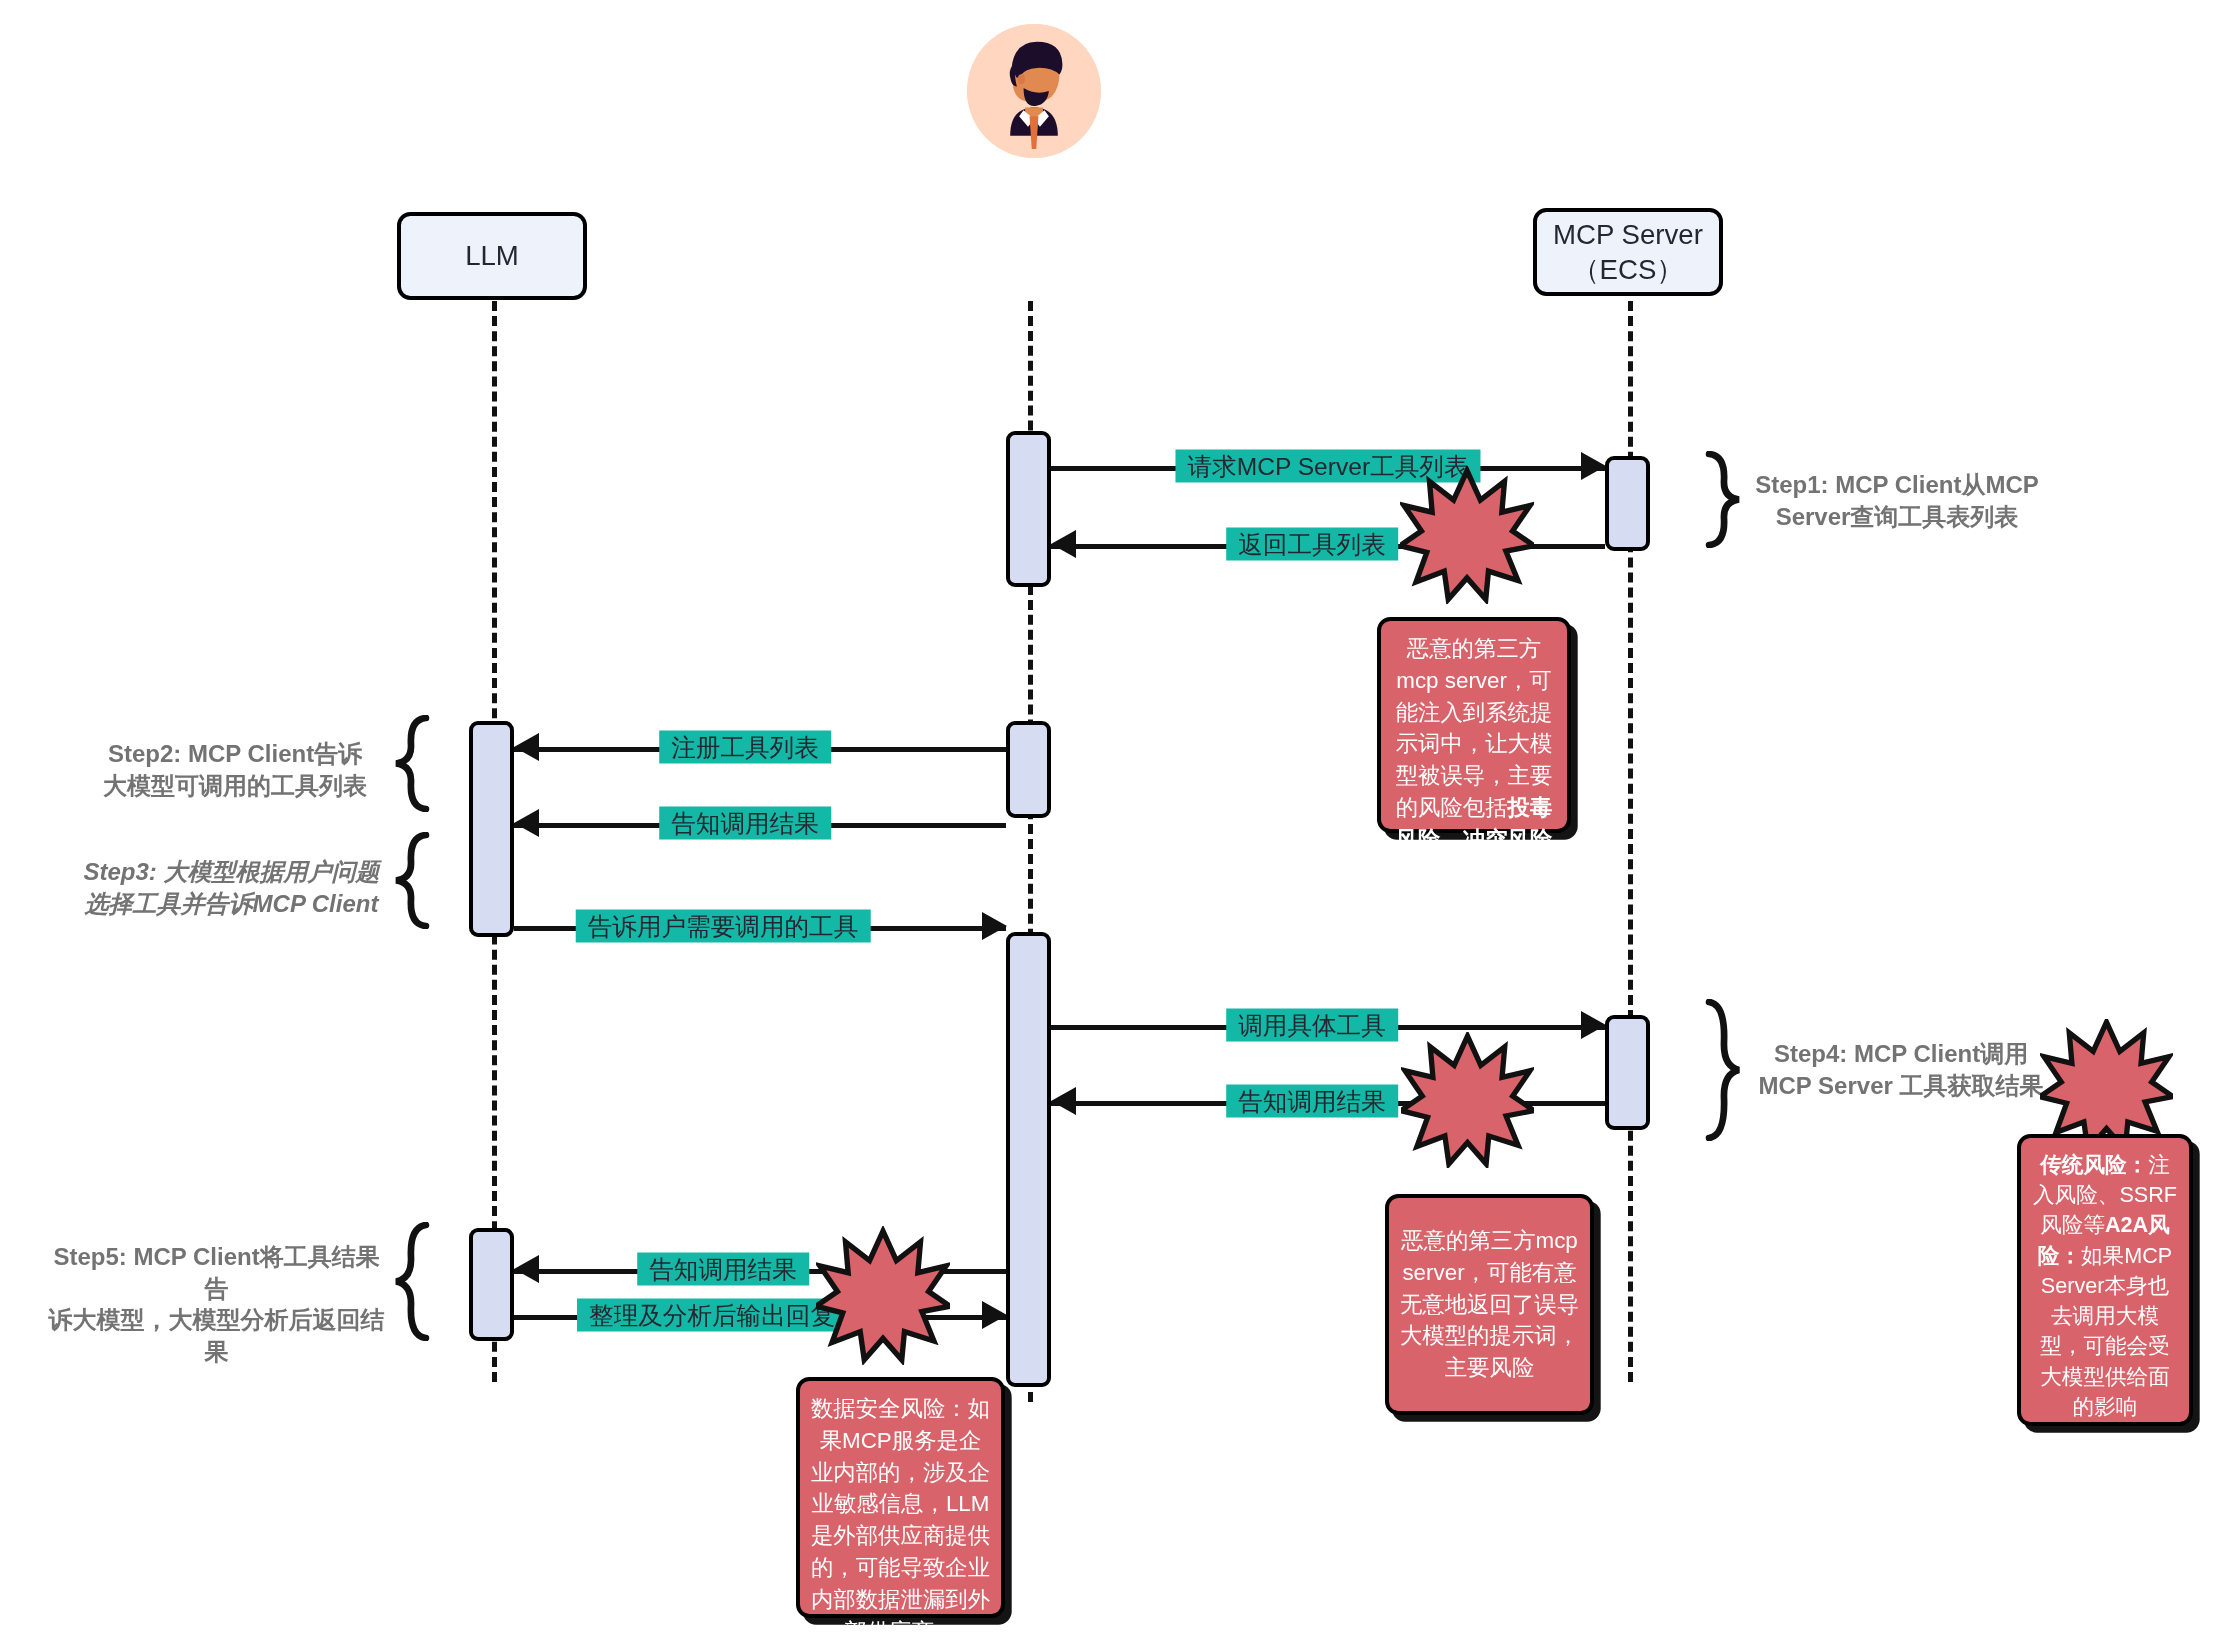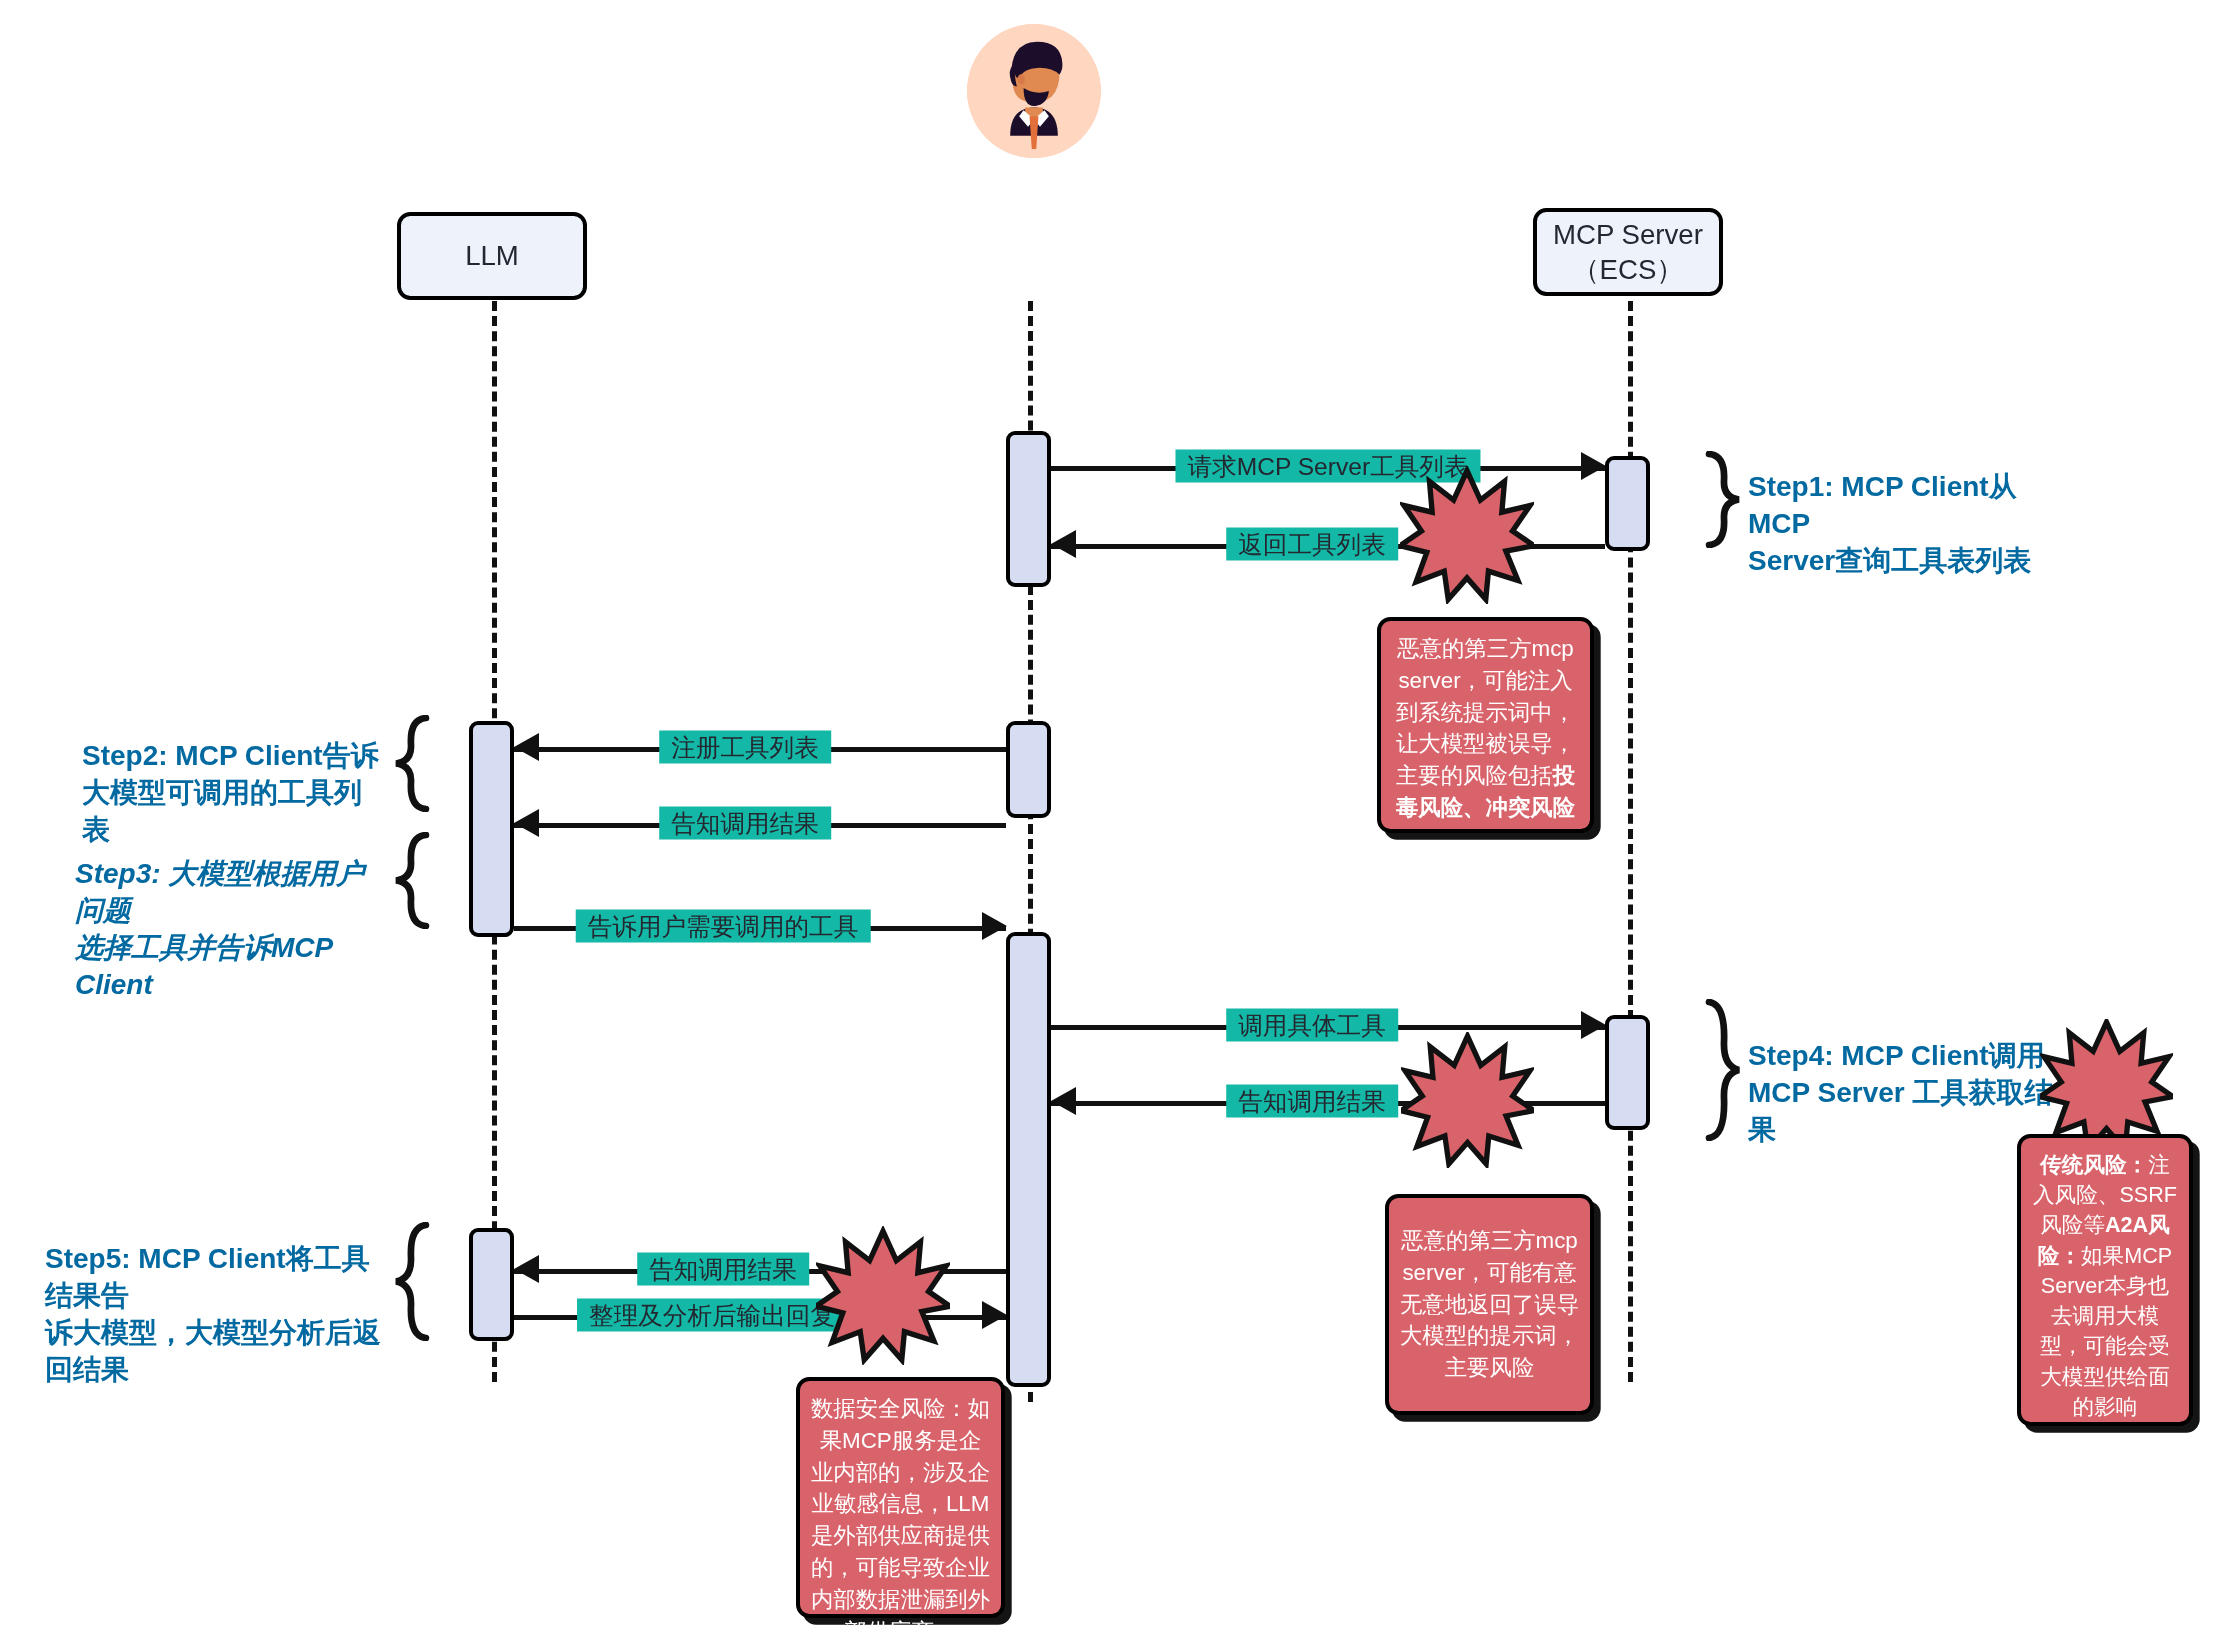--- a/index.html
+++ b/index.html
@@ -26,22 +26,22 @@
   .arrowhead{position:absolute;width:0;height:0;}
   .arrow-r{border-top:14px solid transparent;border-bottom:14px solid transparent;
            border-left:25px solid #111;}
   .arrow-l{border-top:14px solid transparent;border-bottom:14px solid transparent;
            border-right:25px solid #111;}
   .msg-label{position:absolute;background:#14b8a6;padding:0 12px;
              font-size:24.6px;color:#232730;white-space:nowrap;
              transform:translate(-50%,-50%);text-align:center;}
 
   
-  .step-note{position:absolute;font-size:28px;font-weight:bold;color:#0369a1;
-             line-height:1.32;text-align:left;white-space:pre-line;}
+  .step-note{position:absolute;font-size:24px;font-weight:bold;color:#737373;
+             line-height:1.32;text-align:center;white-space:pre-line;}
   .brace{position:absolute;color:#111;font-weight:300;}
   .brace svg{display:block;}
 
   
   .risk-box{position:absolute;background:#d9636a;border:4.5px solid #000;
             border-radius:13.4px;box-sizing:border-box;
             color:#ffffff;font-size:22.4px;line-height:1.42;text-align:center;
             padding:12px 10.4px;box-shadow:6.7px 6.7px 0 rgba(0,0,0,0.92);}
   .risk-box b{font-weight:bold;}
 
@@ -199,21 +199,21 @@
       <polygon points="50,2 60,24 78,10 76,33 97,28 84,47 100,58 79,62 88,84 66,77 64,98 50,82 36,98 33,77 12,85 20,63 0,58 16,47 3,28 24,33 22,10 40,24" fill="#d9636a" stroke="#111" stroke-width="4" stroke-linejoin="miter"></polygon>
     </svg>
   </div>
 
   <div class="star" style="left:816px;top:1226px;width:134px;height:139px;">
     <svg viewBox="0 0 100 100" width="134" height="139">
       <polygon points="50,2 60,24 78,10 76,33 97,28 84,47 100,58 79,62 88,84 66,77 64,98 50,82 36,98 33,77 12,85 20,63 0,58 16,47 3,28 24,33 22,10 40,24" fill="#d9636a" stroke="#111" stroke-width="4" stroke-linejoin="miter"></polygon>
     </svg>
   </div>
 
-  <div class="risk-box" style="left:1377px;top:617px;width:217px;height:216px;">
+  <div class="risk-box" style="left:1377px;top:617px;width:194px;height:216px;">
     <span>恶意的第三方mcp server，可能注入到系统提示词中，让大模型被误导，主要的风险包括</span><b>投毒风险、冲突风险</b>
   </div>
 
   <div class="risk-box" style="left:1385px;top:1194px;width:209px;height:221px;display:flex;align-items:center;justify-content:center;">
     <span>恶意的第三方mcp server，可能有意无意地返回了误导大模型的提示词，主要风险</span>
   </div>
 
   <div class="risk-box" style="left:2017px;top:1134px;width:176px;height:292px;font-size:21.6px;line-height:1.40;">
     <b>传统风险：</b><span>注入风险、SSRF风险等</span><b>A2A风险：</b><span>如果MCP Server本身也去调用大模型，可能会受大模型供给面的影响</span>
   </div>

